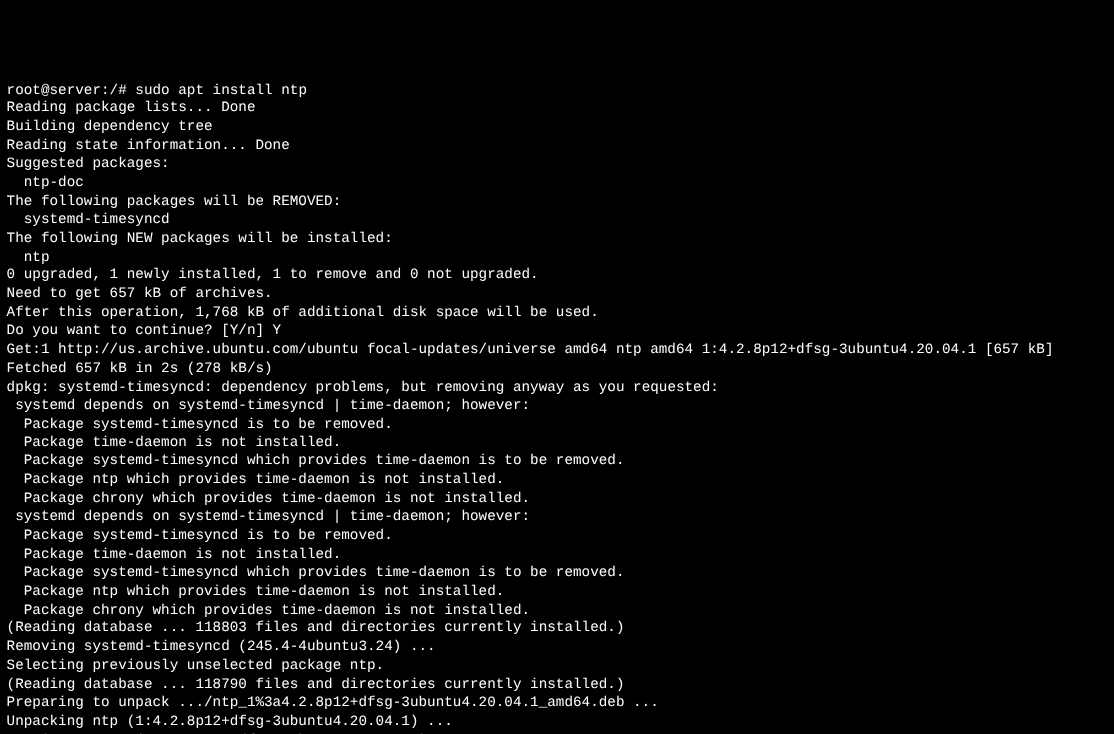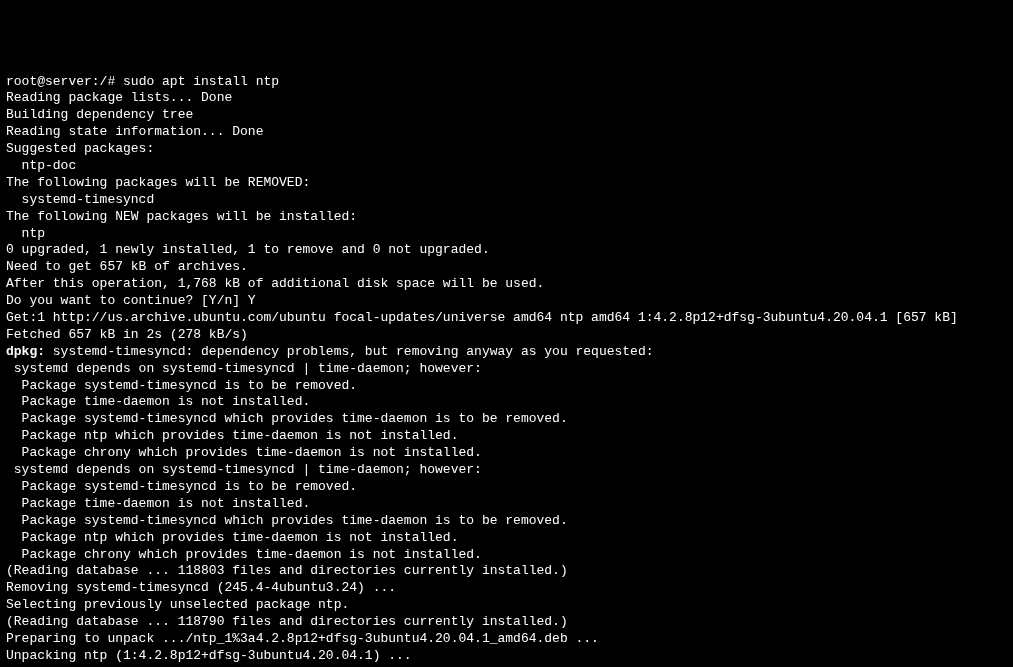--- a/index.html
+++ b/index.html
@@ -19,21 +19,21 @@
       height: 667px;
       overflow: hidden;
     }
     .terminal {
       width: 100%;
     }
     .line {
       display: block;
     }
     .bold {
-      font-weight: bold;
+      font-weight: normal;
     }
   </style>
 </head>
 <body>
 
 
 
 <div class="terminal"><span class="line"><span>root@server:/# </span><span>sudo apt install ntp</span></span><span id="lines-container"><span class="line">Reading package lists... Done</span><span class="line">Building dependency tree</span><span class="line">Reading state information... Done</span><span class="line">Suggested packages:</span><span class="line">  ntp-doc</span><span class="line">The following packages will be REMOVED:</span><span class="line">  systemd-timesyncd</span><span class="line">The following NEW packages will be installed:</span><span class="line">  ntp</span><span class="line">0 upgraded, 1 newly installed, 1 to remove and 0 not upgraded.</span><span class="line">Need to get 657 kB of archives.</span><span class="line">After this operation, 1,768 kB of additional disk space will be used.</span><span class="line">Do you want to continue? [Y/n] Y</span><span class="line">Get:1 http://us.archive.ubuntu.com/ubuntu focal-updates/universe amd64 ntp amd64 1:4.2.8p12+dfsg-3ubuntu4.20.04.1 [657 kB]</span><span class="line">Fetched 657 kB in 2s (278 kB/s)</span></span><span class="line"><span class="bold">dpkg:</span><span> systemd-timesyncd: dependency problems, but removing anyway as you requested:</span></span><span id="dep-container"><span class="line"> systemd depends on systemd-timesyncd | time-daemon; however:</span><span class="line">  Package systemd-timesyncd is to be removed.</span><span class="line">  Package time-daemon is not installed.</span><span class="line">  Package systemd-timesyncd which provides time-daemon is to be removed.</span><span class="line">  Package ntp which provides time-daemon is not installed.</span><span class="line">  Package chrony which provides time-daemon is not installed.</span><span class="line"> systemd depends on systemd-timesyncd | time-daemon; however:</span><span class="line">  Package systemd-timesyncd is to be removed.</span><span class="line">  Package time-daemon is not installed.</span><span class="line">  Package systemd-timesyncd which provides time-daemon is to be removed.</span><span class="line">  Package ntp which provides time-daemon is not installed.</span><span class="line">  Package chrony which provides time-daemon is not installed.</span><span class="line"></span></span><span id="post-container"><span class="line">(Reading database ... 118803 files and directories currently installed.)</span><span class="line">Removing systemd-timesyncd (245.4-4ubuntu3.24) ...</span><span class="line">Selecting previously unselected package ntp.</span><span class="line">(Reading database ... 118790 files and directories currently installed.)</span><span class="line">Preparing to unpack .../ntp_1%3a4.2.8p12+dfsg-3ubuntu4.20.04.1_amd64.deb ...</span><span class="line">Unpacking ntp (1:4.2.8p12+dfsg-3ubuntu4.20.04.1) ...</span><span class="line">Setting up ntp (1:4.2.8p12+dfsg-3ubuntu4.20.04.1) ...</span></span></div>
 
 

